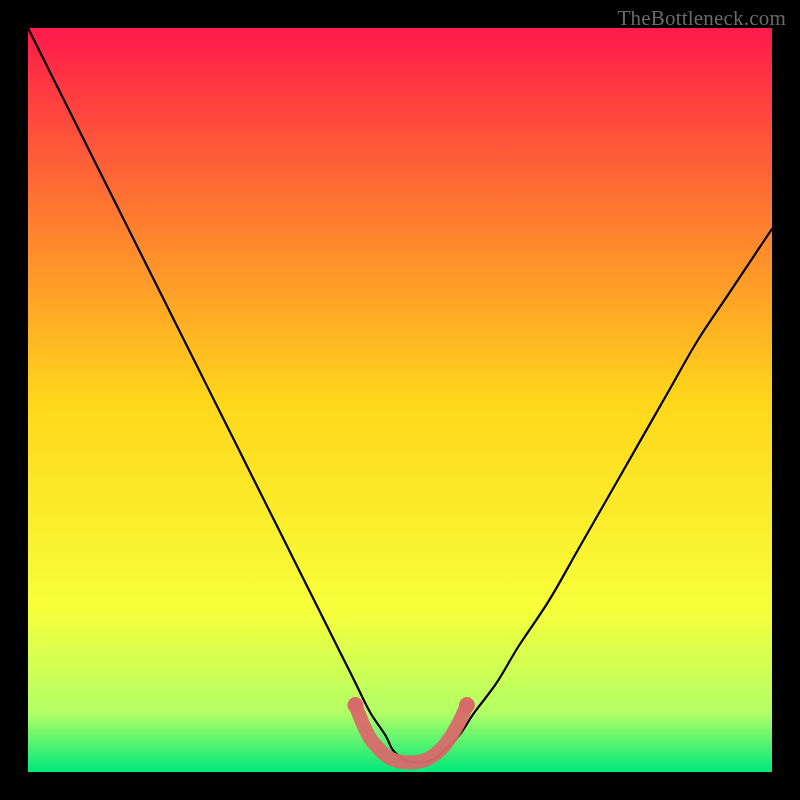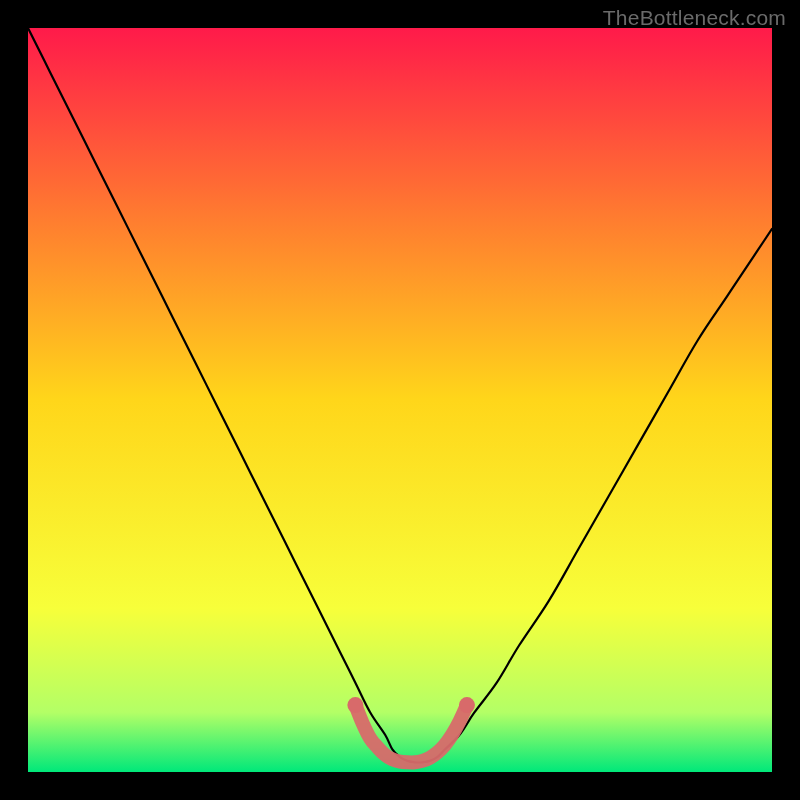--- a/index.html
+++ b/index.html
@@ -9,20 +9,21 @@
     height: 800px;
     overflow: hidden;
     background: #000;
     font-family: Arial, Helvetica, sans-serif;
   }
   .frame {
     position: relative;
     width: 800px;
     height: 800px;
     background: #000;
+    font-family: Liberation Serif, serif;
   }
   .plot {
     position: absolute;
     left: 28px;
     top: 28px;
     width: 744px;
     height: 744px;
     overflow: hidden;
   }
   .watermark {

